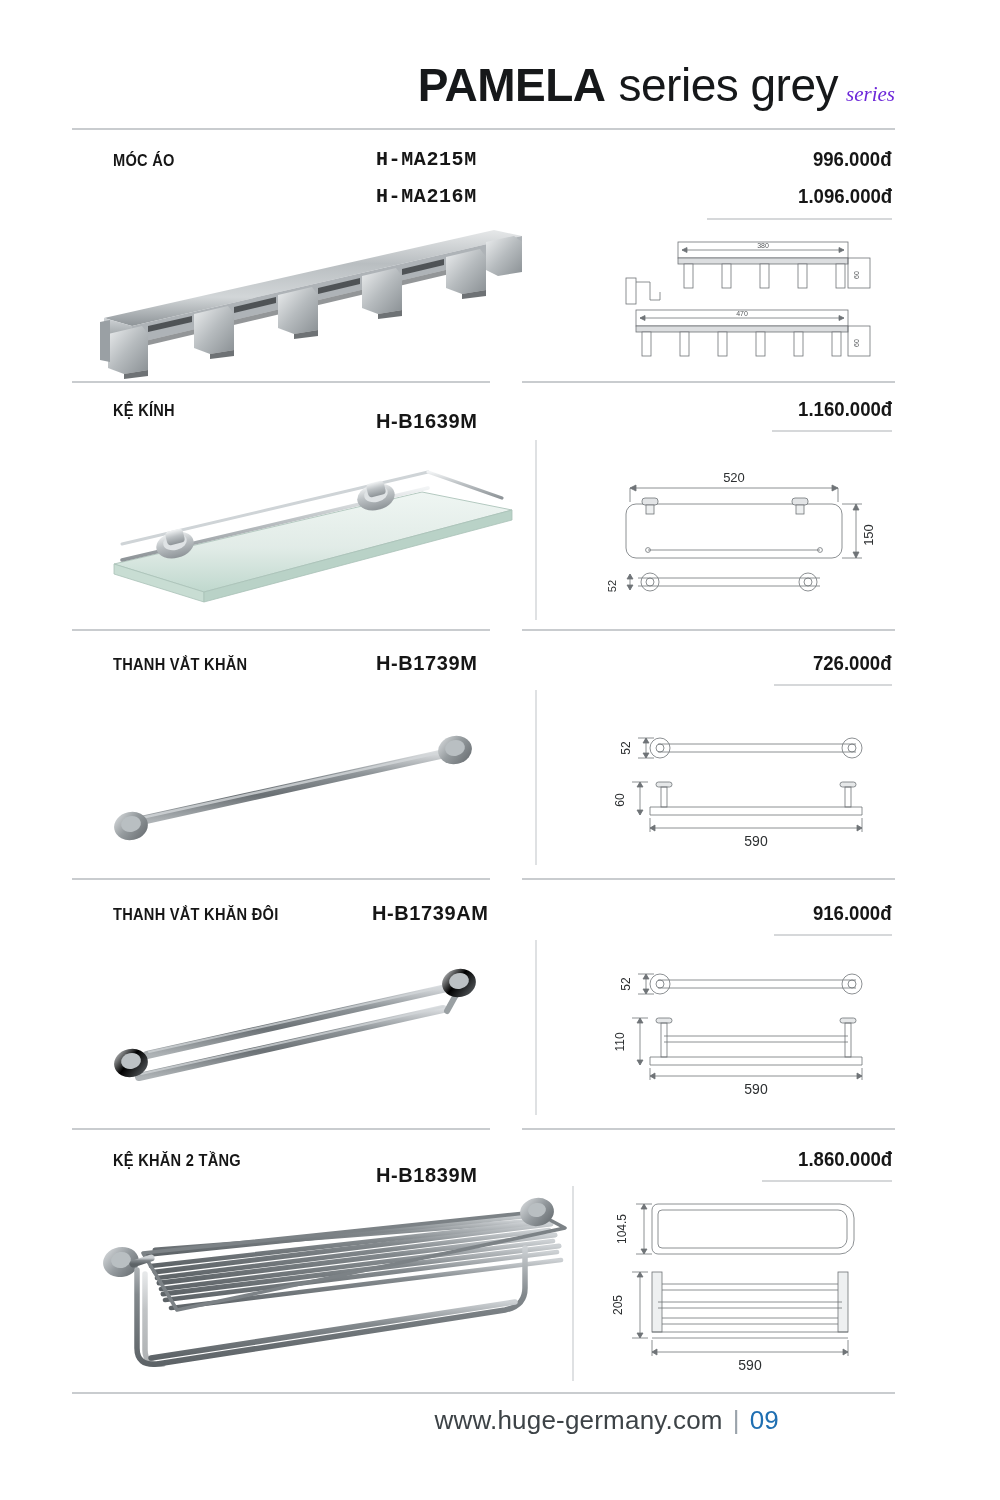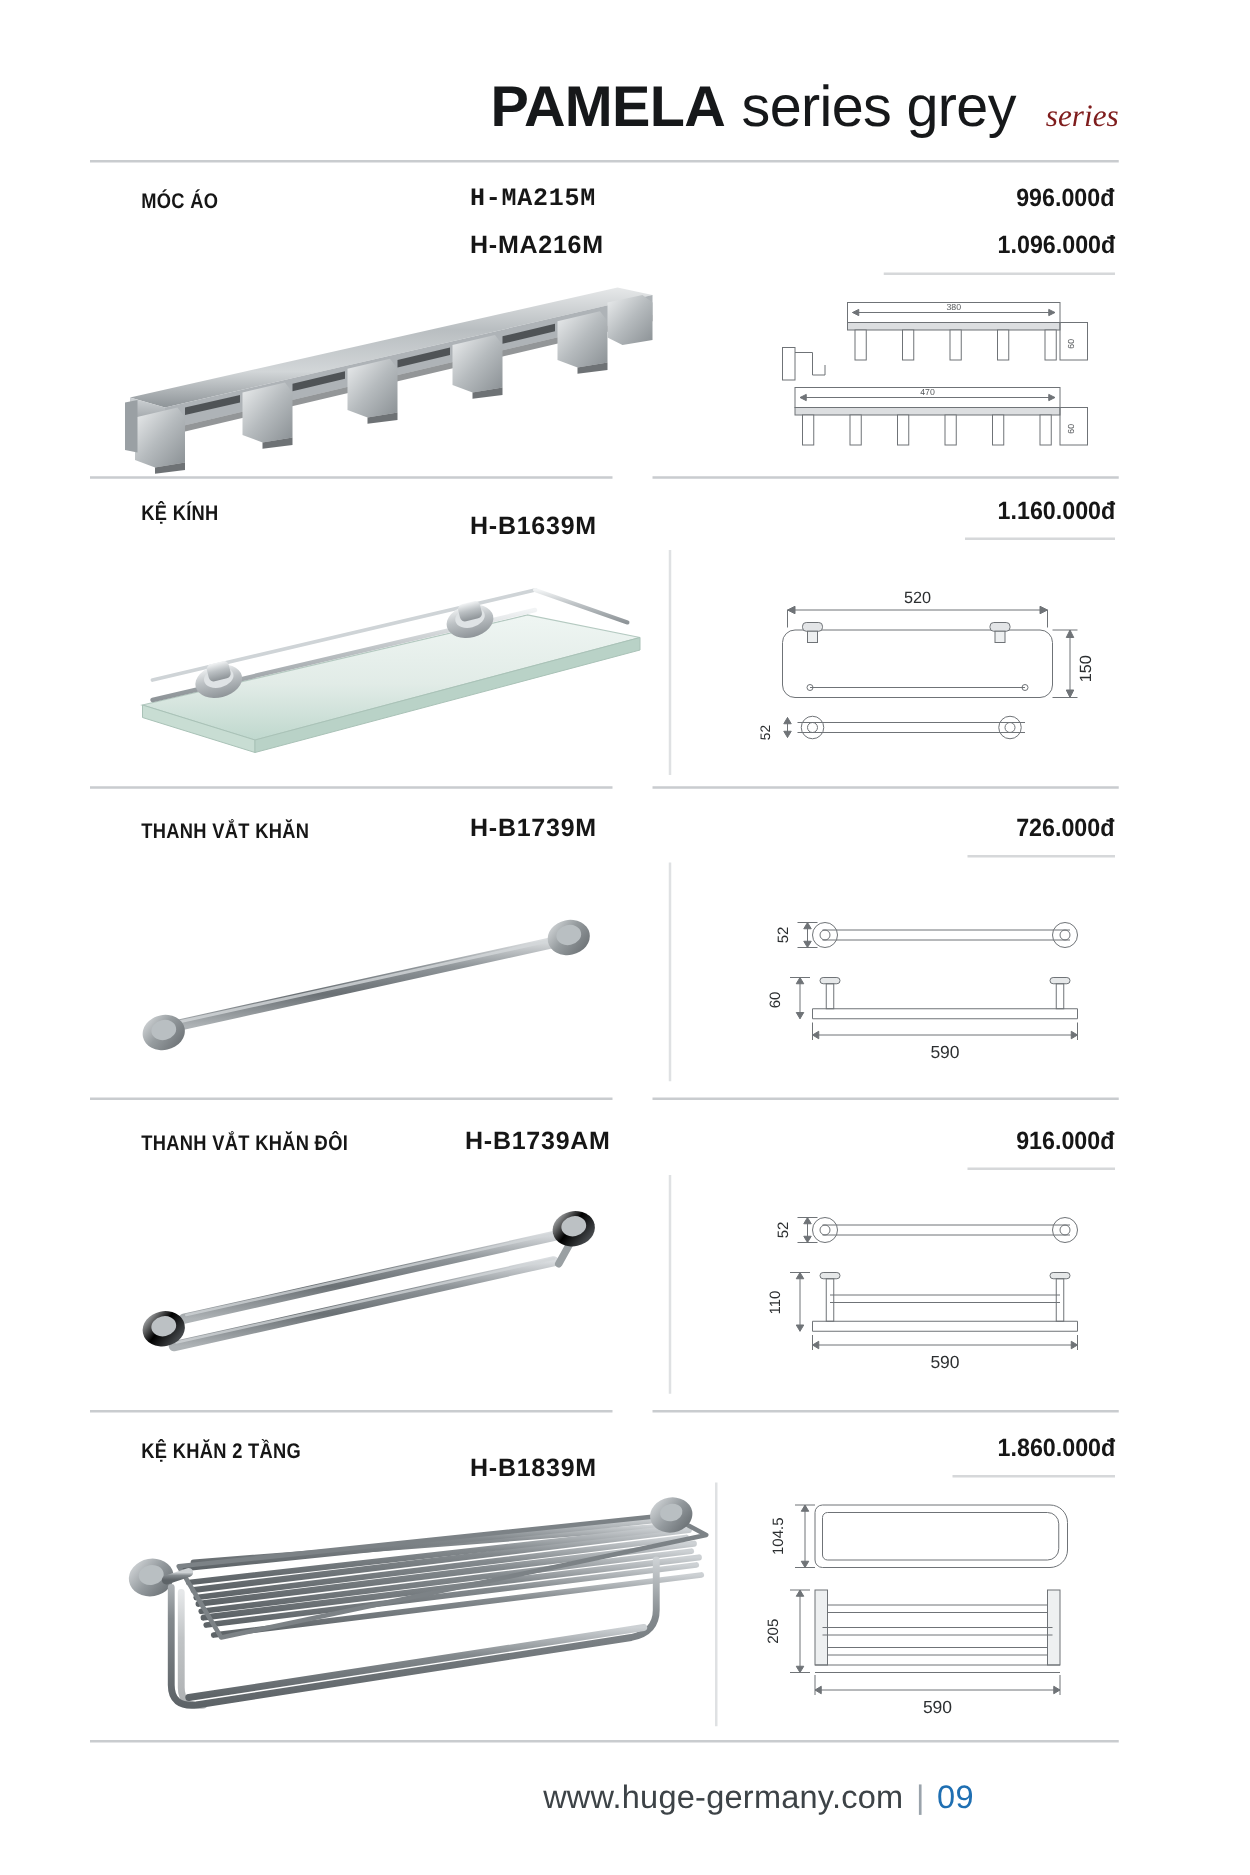--- a/index.html
+++ b/index.html
@@ -19,22 +19,22 @@
   }
   .title-main {
     font-size: 46px; font-weight: 600; letter-spacing: -0.5px;
     color: #16181a;
   }
   .title-light {
     font-size: 46px; font-weight: 300; letter-spacing: -0.5px;
     color: #16181a; margin-left: 13px;
   }
   .title-series {
-    font-size: 25px; font-style: italic; font-weight: 400;
-    color: #7f1d1d; margin-left: 24px;
+    font-size: 21px; font-style: italic; font-weight: 400;
+    color: #6d28d9; margin-left: 8px;
     font-family: "Liberation Serif", serif;
   }
   .header-rule {
     position: absolute; left: 72px; top: 128px; width: 823px; height: 2px;
     background: #c9cccf;
   }
 
   
   .row { position: absolute; left: 0; width: 1000px; }
   .prod-name {
@@ -63,21 +63,21 @@
   .col-divider { position: absolute; width: 2px; background: #dfe1e3; left: 535px; }
 
   
   .footer-rule {
     position: absolute; left: 72px; top: 1392px; width: 823px; height: 2px;
     background: #c9cccf;
   }
   .footer {
     position: absolute; right: 105px; top: 1405px;
     font-size: 26px; color: #3d4347; letter-spacing: .2px;
-    display: flex; align-items: center; gap: 10px; margin-top: 17px;
+    display: flex; align-items: center; gap: 10px;
   }
   .footer .sep { color: #9aa3ab; font-weight: 300; }
   .footer .pg { color: #1f6fb2; font-weight: 500; }
 
   
   .photo { position: absolute; }
   .dwg { position: absolute; text-align: center; }
   svg { display: block; overflow: visible; }
 </style>
 </head>
@@ -88,21 +88,21 @@
   <div class="header">
     <span class="title-main">PAMELA</span>
     <span class="title-light">series grey</span>
     <span class="title-series">series</span>
   </div>
   <div class="header-rule"></div>
 
   <div class="row" style="top:148px;">
     <div class="prod-name" style="top:3px;">MÓC ÁO</div>
     <div class="prod-code" style="top:0px;font-family:Liberation Mono, monospace;">H-MA215M</div>
-    <div class="prod-code c2" style="top:37px;">H-MA216M</div>
+    <div class="prod-code c2" style="top:37px;font-family:Liberation Mono, monospace;">H-MA216M</div>
     <div class="prod-price" style="top:0px;">996.000đ</div>
     <div class="prod-price" style="top:37px;">1.096.000đ</div>
     <div class="price-rule" style="top:70px; width:185px;"></div>
   </div>
 
   <div class="photo" style="left:86px; top:222px; width:440px; height:155px;">
     <svg width="440" height="155" viewBox="0 0 440 155">
       <defs>
         <linearGradient id="mg1" x1="0" y1="0" x2="0" y2="1">
           <stop offset="0%" stop-color="#e6e8e9"></stop>

